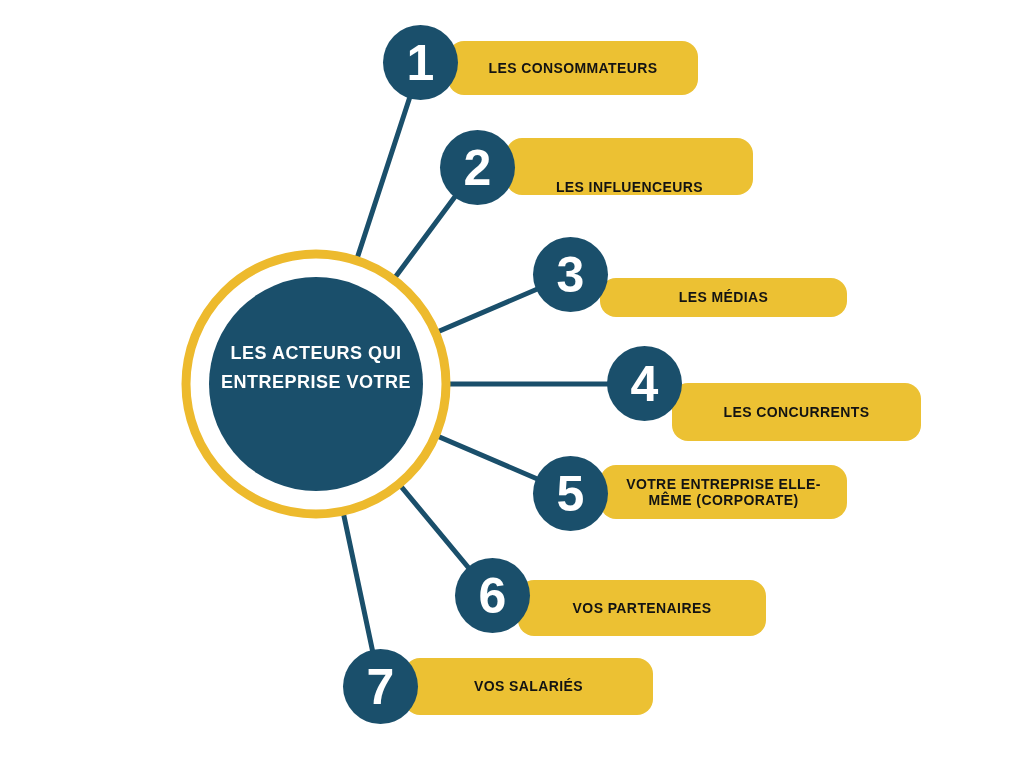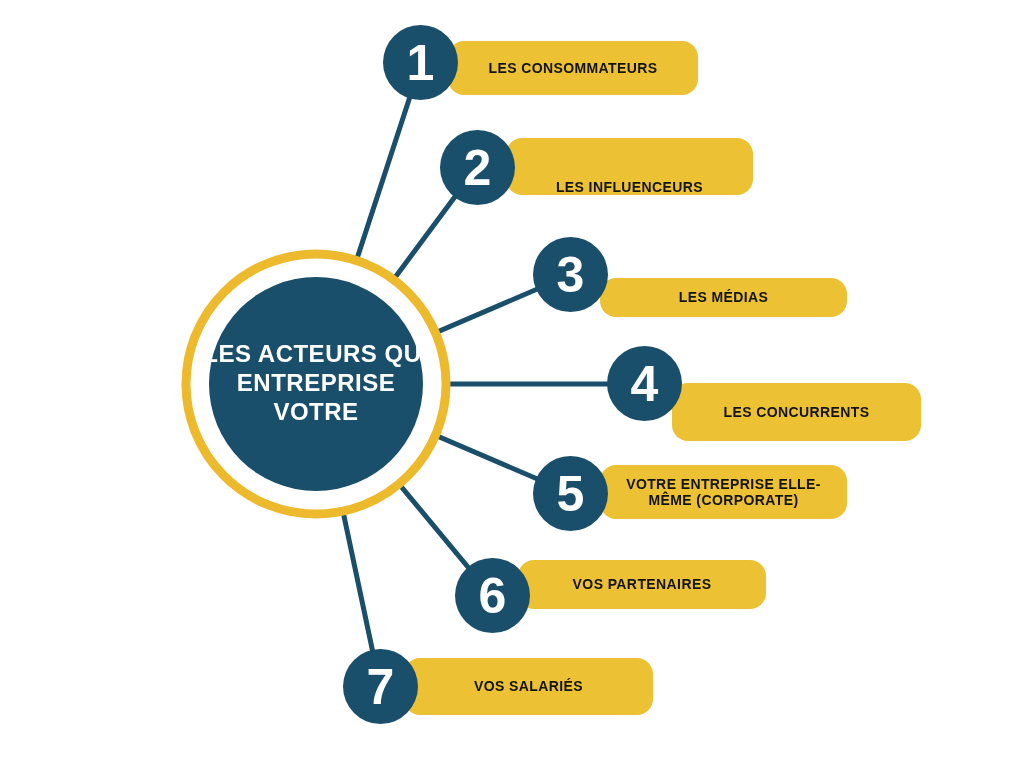--- a/index.html
+++ b/index.html
@@ -22,21 +22,21 @@
   }
   
   .hub-text {
     position: absolute;
     left: 196px; top: 339px;
     width: 240px;
     z-index: 1;
     text-align: center;
     color: #ffffff;
     font-weight: bold;
-    font-size: 24px;
+    font-size: 18px;
     line-height: 29px;
     letter-spacing: 0.5px;
   }
   
   .bar {
     position: absolute;
     z-index: 1;
     background: #ECC133;
     border-radius: 16px;
     display: flex;
@@ -68,21 +68,21 @@
   .item-1 .bar { left: 448px; top:  33px; width: 250px; height: 54px; margin-top: 8px; }
   .item-1 .num-circle { left: 383px; top:  25px; }
   .item-2 .bar { left: 506px; top: 138px; width: 247px; height: 57px; align-items: flex-end; }
   .item-2 .num-circle { left: 440px; top: 130px; }
   .item-3 .bar { left: 600px; top: 246px; width: 247px; height: 39px; margin-top: 32px; }
   .item-3 .num-circle { left: 533px; top: 237px; }
   .item-4 .bar { left: 672px; top: 355px; width: 249px; height: 58px; margin-top: 28px; }
   .item-4 .num-circle { left: 607px; top: 346px; }
   .item-5 .bar { left: 600px; top: 465px; width: 247px; height: 54px; }
   .item-5 .num-circle { left: 533px; top: 456px; }
-  .item-6 .bar { left: 518px; top: 560px; width: 248px; height: 49px; }
+  .item-6 .bar { left: 518px; top: 580px; width: 248px; height: 56px; }
   .item-6 .num-circle { left: 455px; top: 558px; }
   .item-7 .bar { left: 404px; top: 658px; width: 249px; height: 57px; }
   .item-7 .num-circle { left: 343px; top: 649px; }
 </style>
 </head>
 <body>
 
 <div class="canvas">
 
   <svg class="wires" width="1024" height="768" viewBox="0 0 1024 768">

